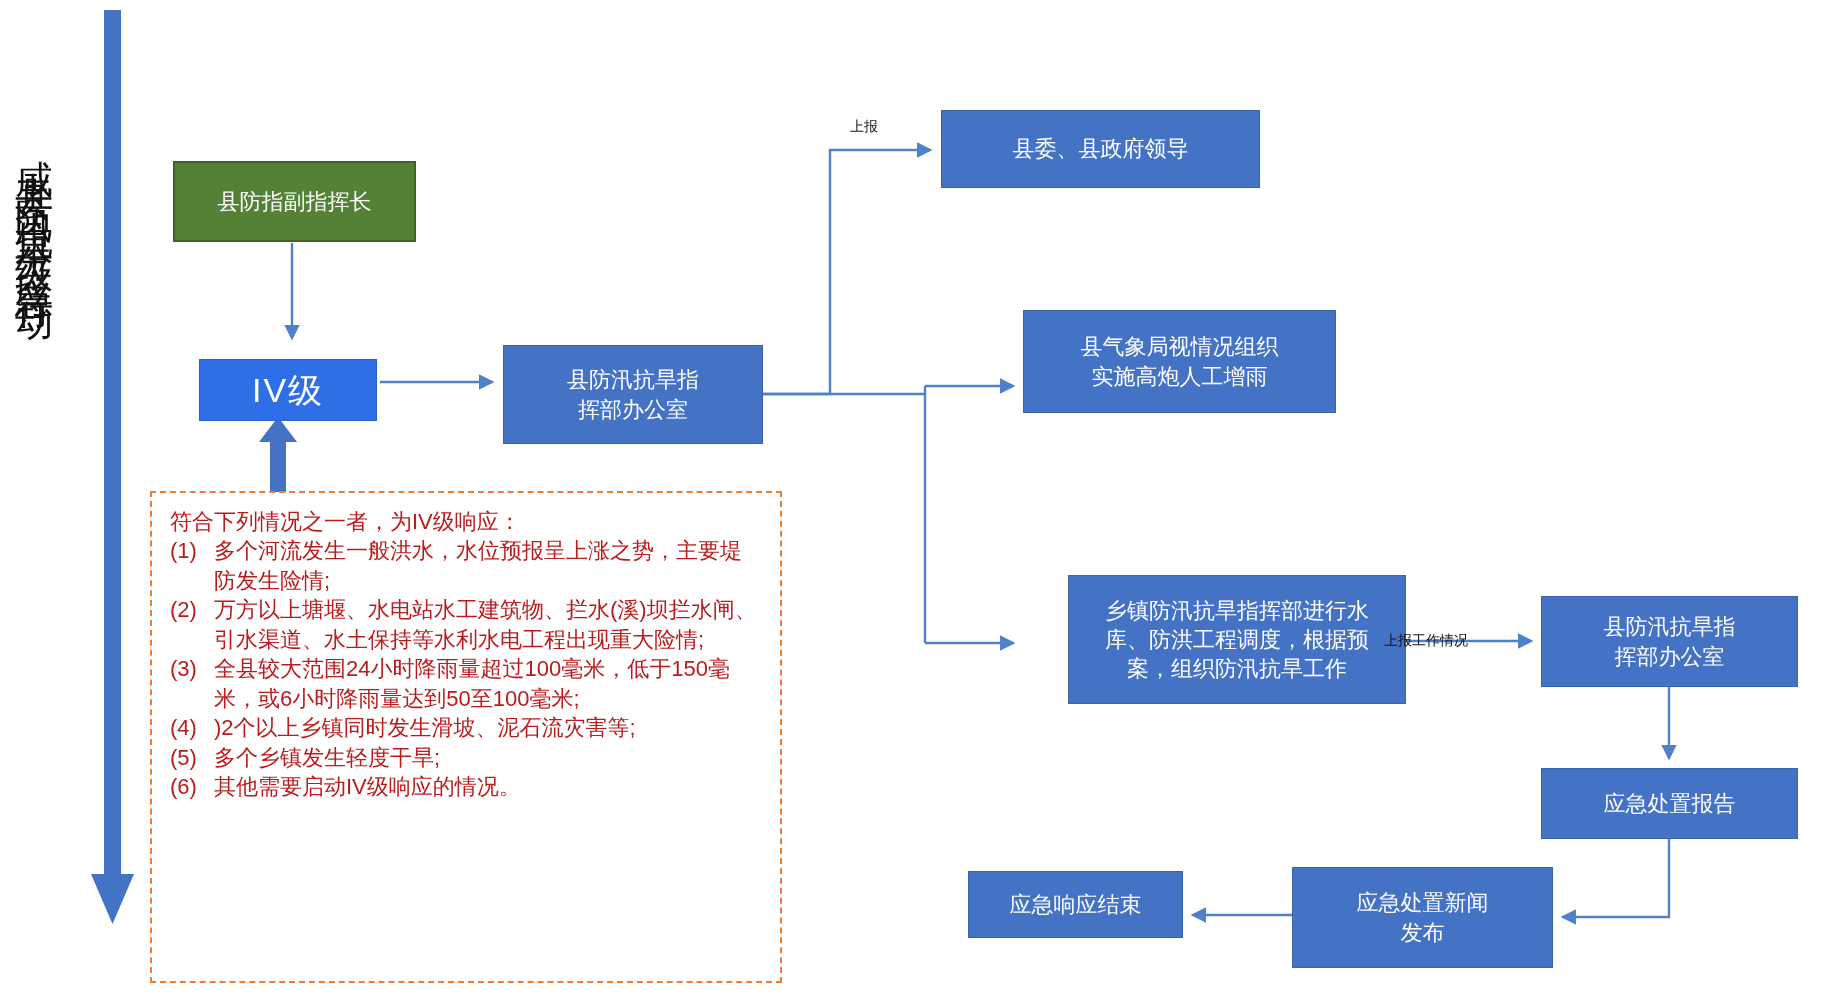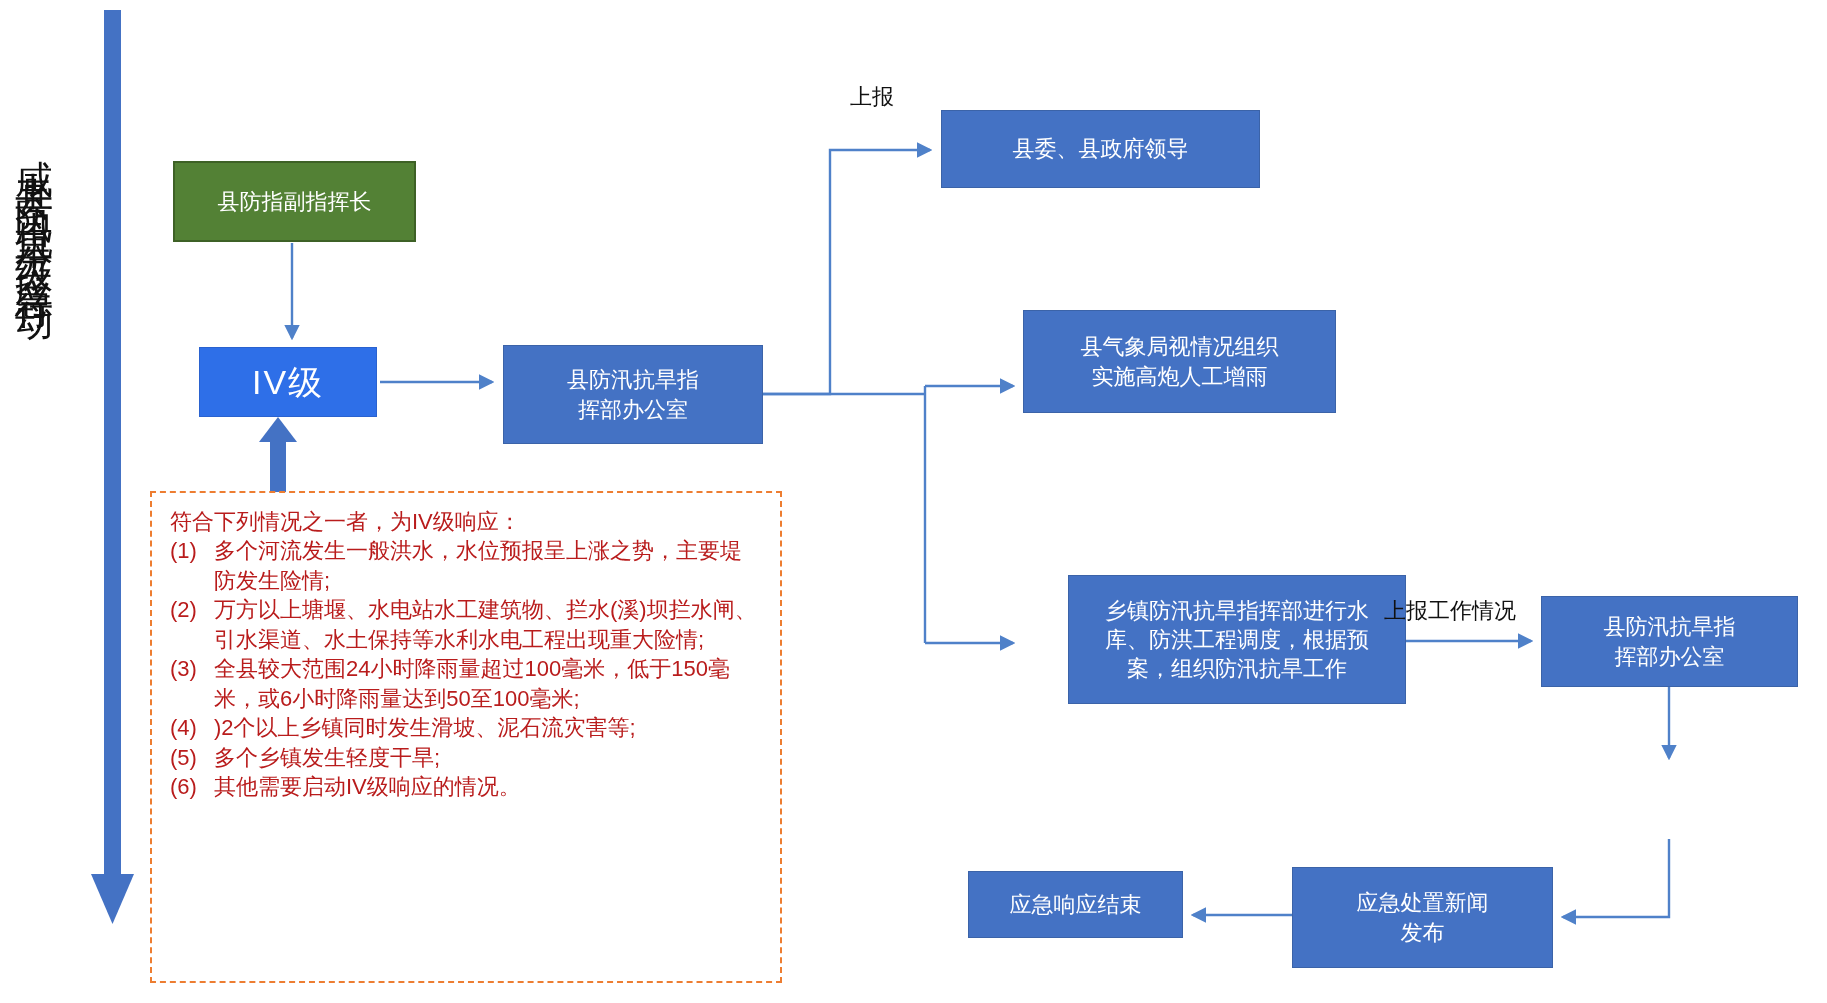--- a/index.html
+++ b/index.html
@@ -24,21 +24,21 @@
   .green { background:#538135; border:2px solid #3E6126; }
   .level { background:#2E6FE8; border:1px solid #2a62cf; font-size:34px; letter-spacing:2px; }
   .vertical-title {
     position:absolute; left:8px; top:130px; z-index:2;
     writing-mode:vertical-rl; text-orientation:upright;
     font-size:38px; letter-spacing:12px;
     color:#111111; font-weight:400;
   }
   .edge-label {
     position:absolute; z-index:2;
-    font-size:22px; color:#111111; white-space:nowrap;
+    font-size:14px; color:#111111; white-space:nowrap;margin-top:36px;
   }
   .criteria {
     position:absolute; left:150px; top:491px; z-index:2;
     width:632px; height:492px;
     border:2px dashed #ED7D31;
     box-sizing:border-box;
     padding:14px 18px;
     font-size:22px; color:#b91c1c; line-height:1.34;
   }
   .crit-row { display:flex; }
@@ -74,37 +74,38 @@
       <polygon points="91,874 134,874 112.5,924"></polygon>
       <rect x="270" y="438" width="16" height="54"></rect>
       <polygon points="259,442 297,442 278,417"></polygon>
     </g>
   </svg>
 
   <div class="vertical-title">咸丰县防汛抗旱分级应急行动</div>
 
   <div class="node green" style="left:173px; top:161px; width:243px; height:81px;">县防指副指挥长</div>
 
-  <div class="node level" style="left:199px; top:347px; width:178px; height:70px;">IV级</div>
+  <div class="node level" style="left:199px; top:359px; width:178px; height:62px;">IV级</div>
 
   <div class="node blue" style="left:503px; top:345px; width:260px; height:99px;">县防汛抗旱指
 挥部办公室</div>
 
   <div class="node blue" style="left:941px; top:110px; width:319px; height:78px;">县委、县政府领导</div>
 
   <div class="node blue" style="left:1023px; top:310px; width:313px; height:103px;">县气象局视情况组织
 实施高炮人工增雨</div>
 
   <div class="node blue" style="left:1023px; top:575px; width:338px; height:129px;margin-left:45px;">乡镇防汛抗旱指挥部进行水
 库、防洪工程调度，根据预
 案，组织防汛抗旱工作</div>
 
   <div class="node blue" style="left:1541px; top:596px; width:257px; height:91px;">县防汛抗旱指
 挥部办公室</div>
 
+  <div class="node blue" style="left:1541px; top:768px; width:257px; height:71px;">应急处置报告</div>
 
   <div class="node blue" style="left:1292px; top:867px; width:261px; height:101px;">应急处置新闻
 发布</div>
 
   <div class="node blue" style="left:968px; top:871px; width:215px; height:67px;">应急响应结束</div>
 
   <div class="edge-label" style="left:850px; top:82px;">上报</div>
 
   <div class="edge-label" style="left:1384px; top:596px;">上报工作情况</div>
 

